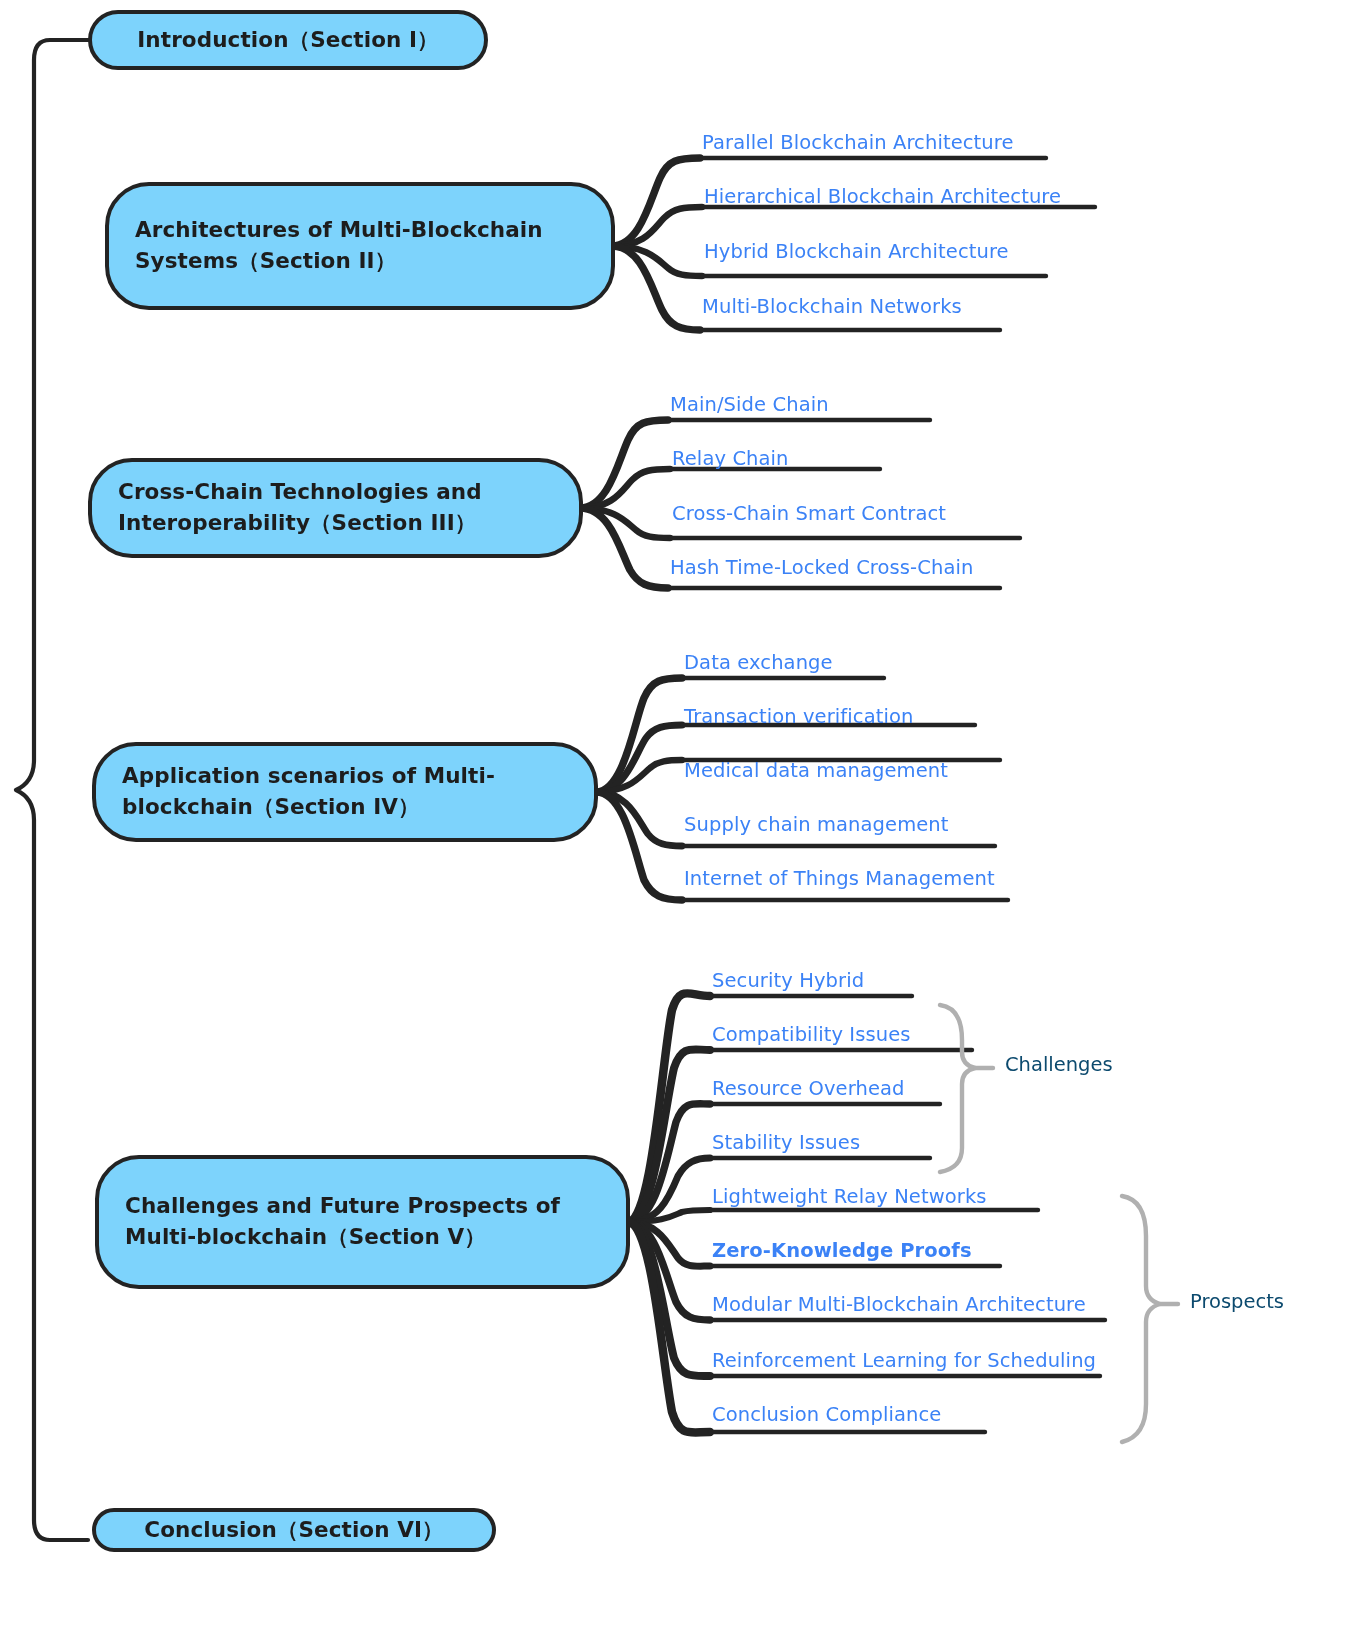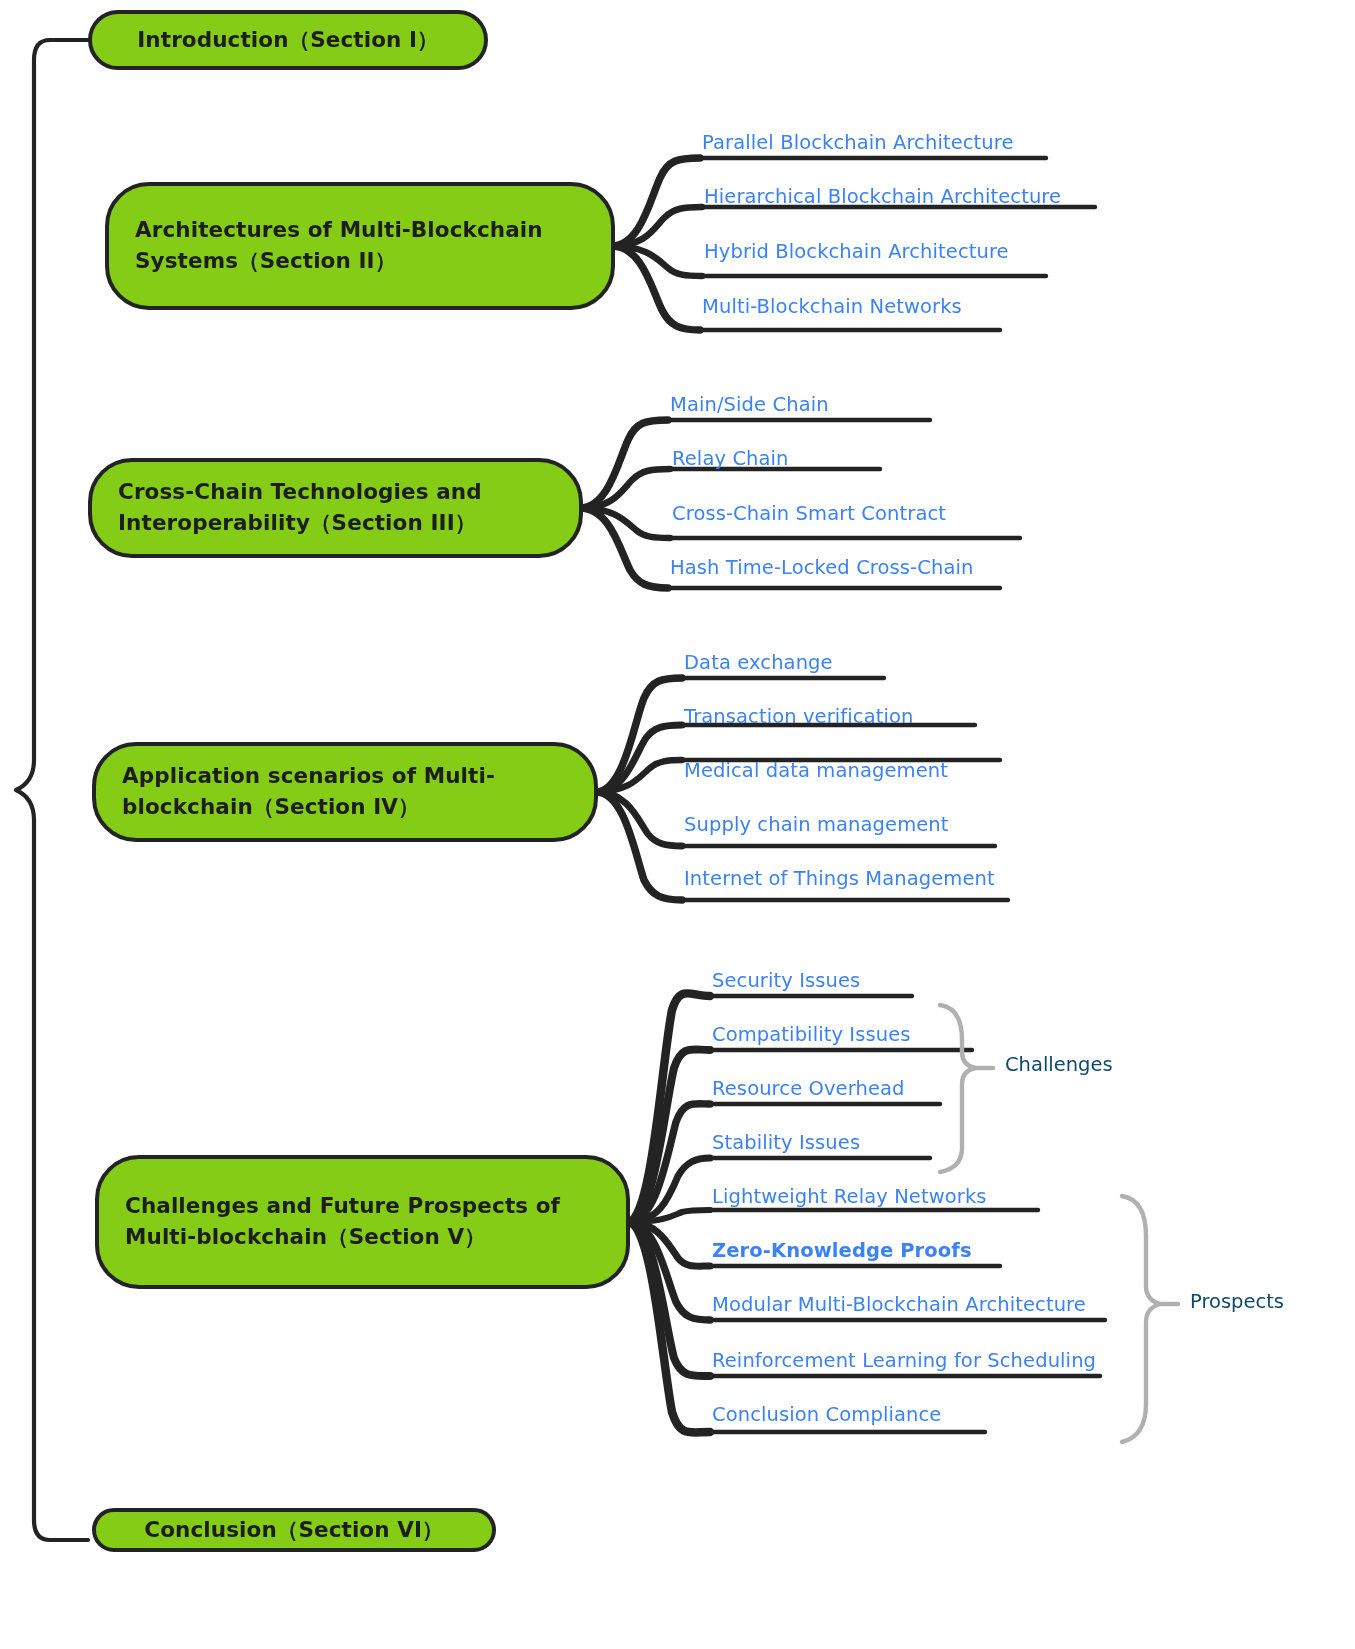--- a/index.html
+++ b/index.html
@@ -6,21 +6,21 @@
   body{width:1355px;height:1649px;position:relative;overflow:hidden;
        font-family:"DejaVu Sans","Liberation Sans",sans-serif;color:#1f1f1f;}
   #stage{position:absolute;inset:0;width:1355px;height:1649px;}
   svg.wires{position:absolute;left:0;top:0;width:1355px;height:1649px;pointer-events:none;}
 
   .node{
     position:absolute;
     box-sizing:border-box;
     border:4px solid #232323;
     border-radius:44px;
-    background:#84cc16;
+    background:#7dd3fc;
     display:flex;align-items:center;
     padding:10px 26px;
     font-weight:700;
     font-size:21.5px;
     line-height:1.42;
     letter-spacing:.1px;
     color:#1d1d1d;
   }
   .node.single{padding:6px 30px;}
 
@@ -186,21 +186,21 @@
     <span>Medical data management</span>
   </div>
   <div class="leaf" style="left:684px;top:813px;">
     <span>Supply chain management</span>
   </div>
   <div class="leaf" style="left:684px;top:867px;">
     <span>Internet of Things Management</span>
   </div>
 
   <div class="leaf" style="left:712px;top:969px;">
-    <span>Security Issues</span>
+    <span>Security Hybrid</span>
   </div>
   <div class="leaf" style="left:712px;top:1023px;">
     <span>Compatibility Issues</span>
   </div>
   <div class="leaf" style="left:712px;top:1077px;">
     <span>Resource Overhead</span>
   </div>
   <div class="leaf" style="left:712px;top:1131px;">
     <span>Stability Issues</span>
   </div>

